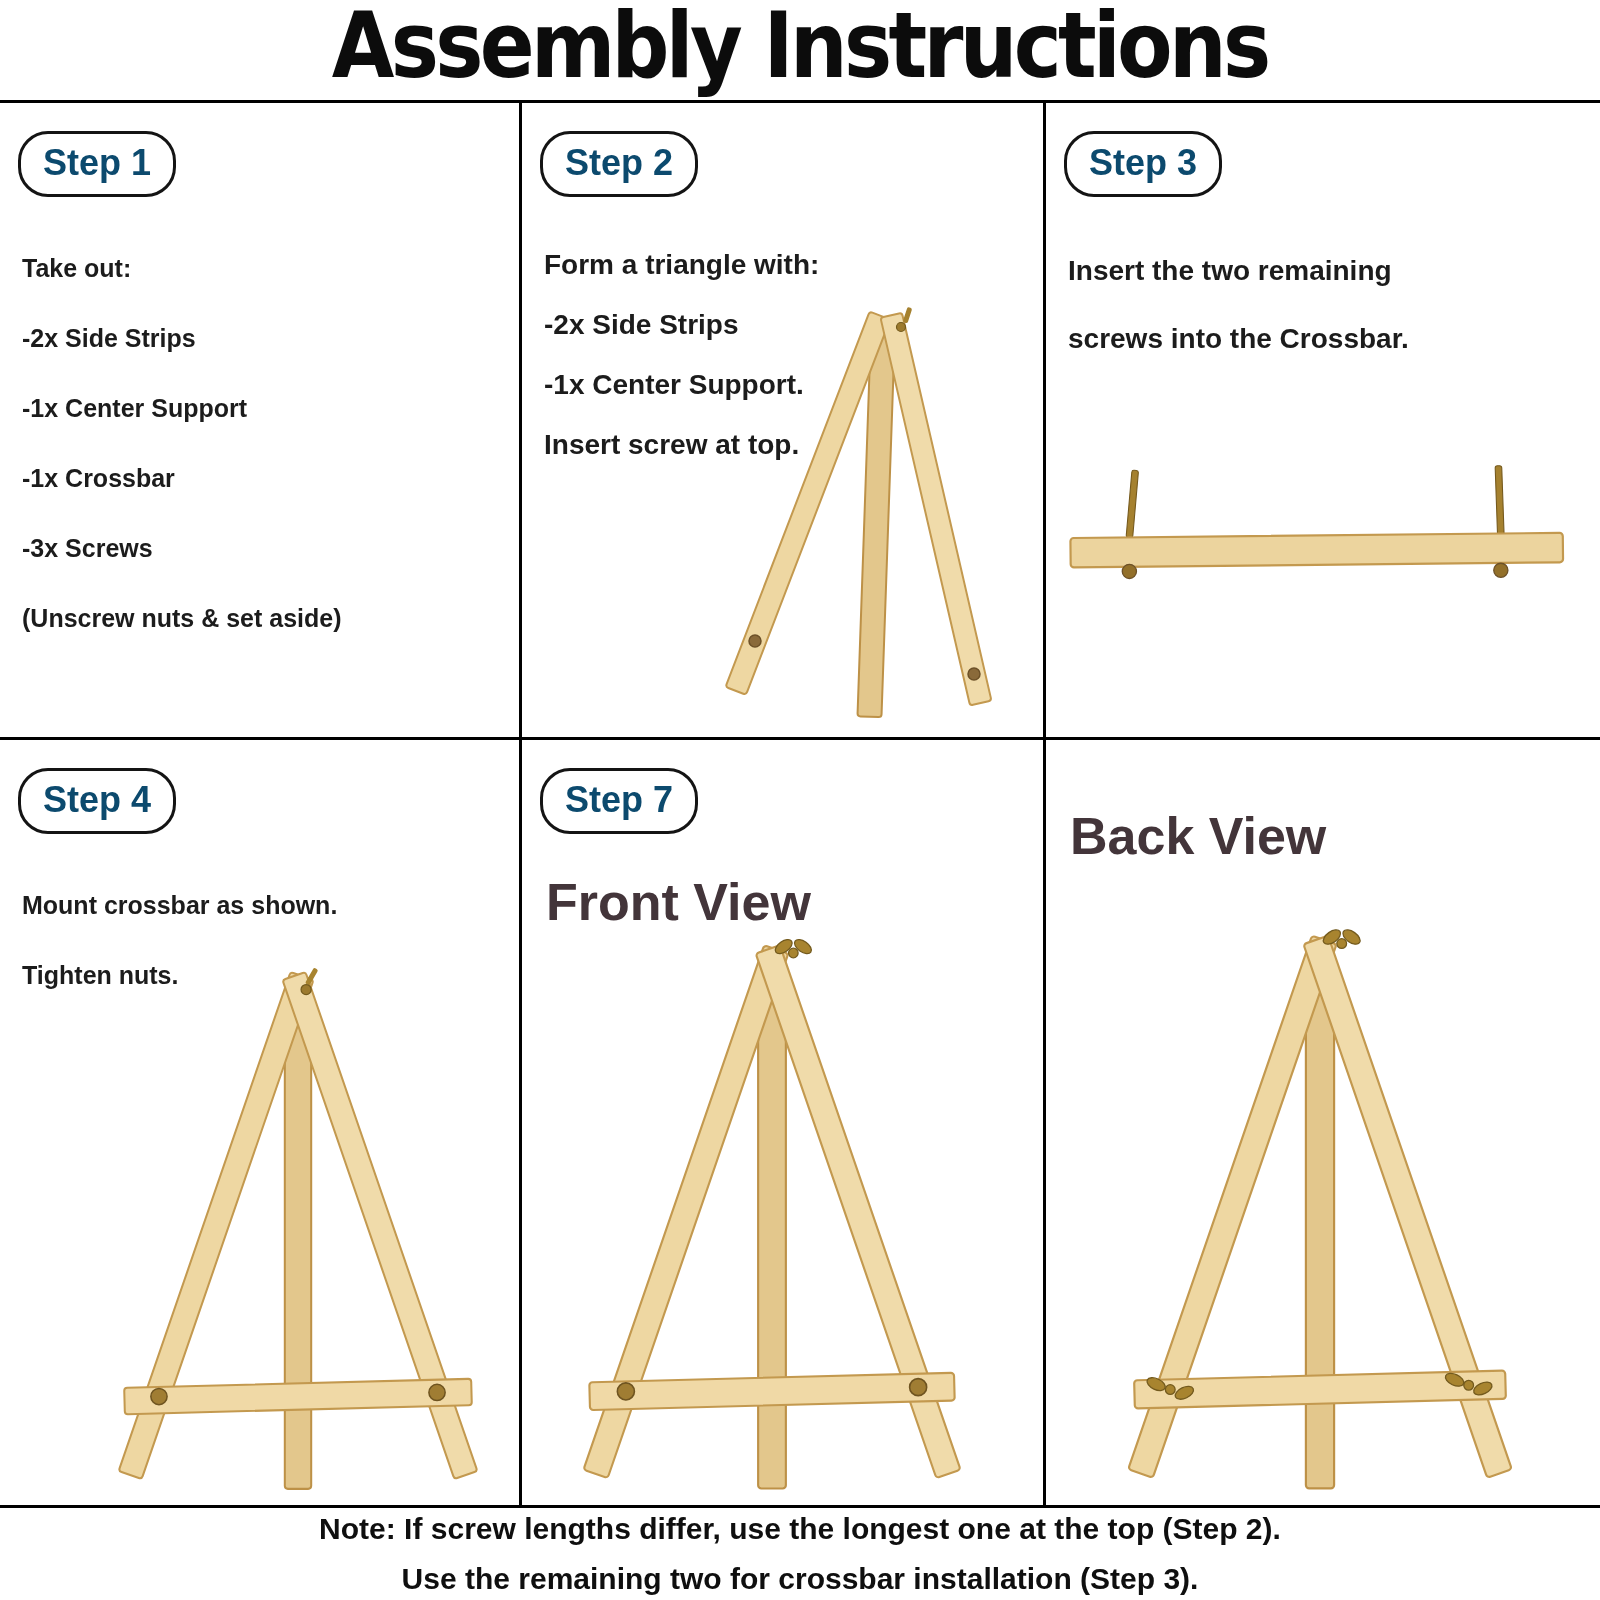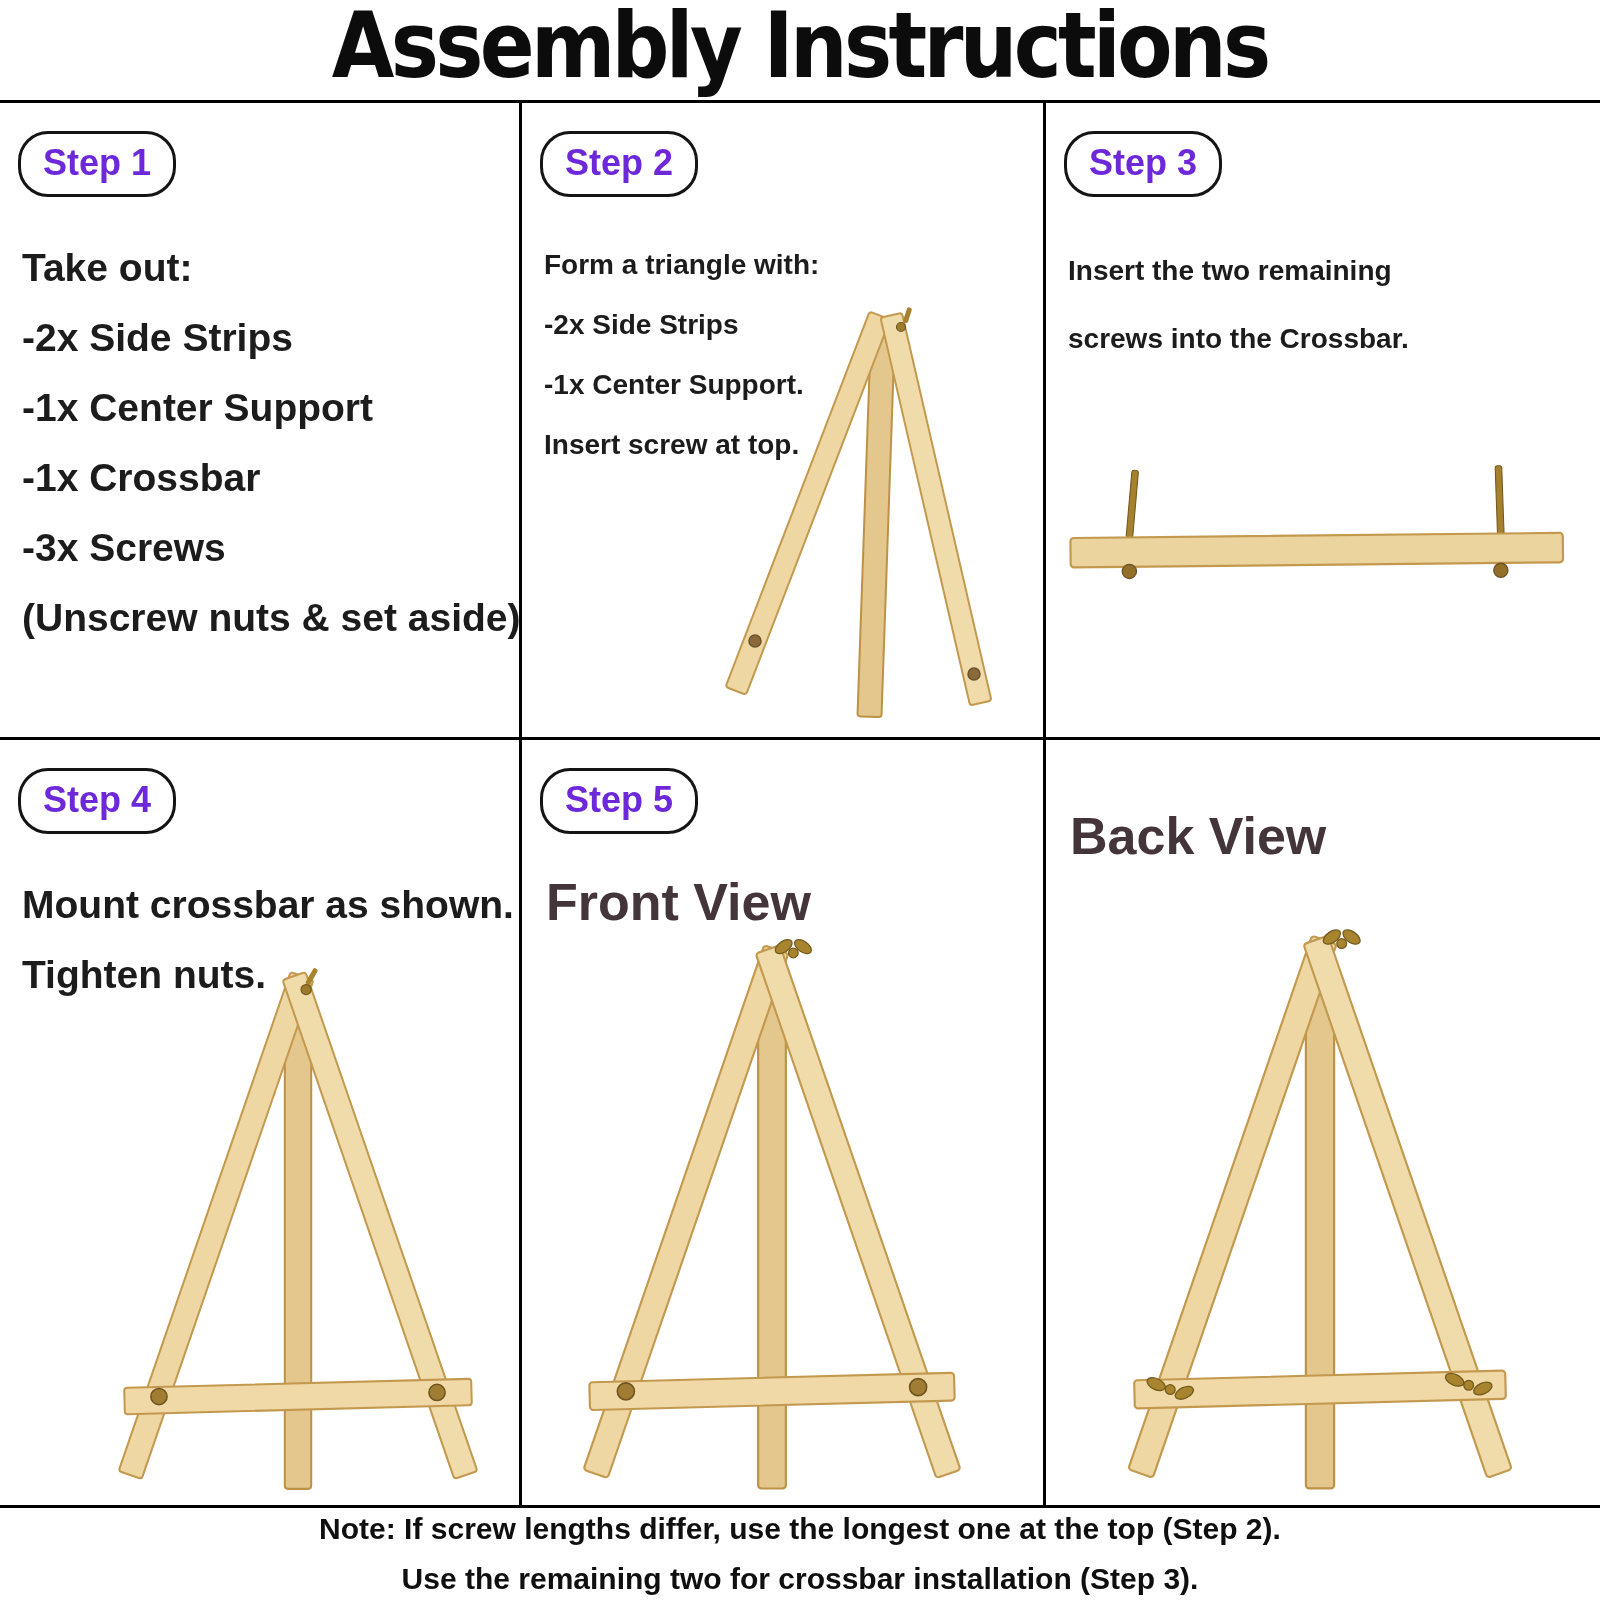--- a/index.html
+++ b/index.html
@@ -12,25 +12,25 @@
     letter-spacing:-4px;color:#0c0c0c;transform:scaleX(0.92) scaleY(1.04);margin:0;white-space:nowrap;}
 
   
   .grid{display:grid;grid-template-columns:522px 524px 554px;grid-template-rows:637px 768px;
     border-top:3px solid #000;}
   .cell{position:relative;padding:28px 18px 0 18px;border-bottom:3px solid #000;box-sizing:border-box;}
   .cell.col-a,.cell.col-b{border-right:3px solid #000;}
 
   
   .badge{display:inline-block;border:3.5px solid #141414;border-radius:30px;
-    padding:8px 22px 10px 22px;font-size:36px;font-weight:700;color:#6d28d9;background:#fff;}
+    padding:8px 22px 10px 22px;font-size:36px;font-weight:700;color:#0c4a6e;background:#fff;}
 
   
   .lines{font-weight:700;color:#1c1c1c;position:relative;z-index:2;}
-  .lines-lg{font-size:39px;line-height:70px;margin-top:36px;padding-left:4px;}
+  .lines-lg{font-size:25px;line-height:70px;margin-top:36px;padding-left:4px;}
   .lines-md{font-size:28px;line-height:60px;margin-top:38px;padding-left:4px;max-width:330px;}
   .lines-step3{font-size:28px;line-height:68px;margin-top:40px;padding-left:4px;}
   .lines-view{font-size:52px;line-height:48px;margin-top:44px;padding-left:6px;color:#43353a;}
 
   
   .illus{position:absolute;z-index:1;}
   .illus-triangle{right:4px;bottom:4px;width:320px;height:430px;}
   .illus-crossbar{left:18px;top:345px;width:512px;height:164px;}
   .illus-easel4{left:100px;bottom:8px;width:396px;height:548px;}
   .illus-easel5{left:42px;bottom:8px;width:416px;height:576px;}
@@ -123,21 +123,21 @@
 
         <circle cx="58" cy="441" r="8" fill="#a07d33" stroke="#6f5420" stroke-width="1.5"></circle>
         <circle cx="332" cy="437" r="8" fill="#a07d33" stroke="#6f5420" stroke-width="1.5"></circle>
 
         <rect x="206" y="18" width="5" height="18" rx="2" fill="#a8842f" transform="rotate(30 208 27)"></rect>
         <circle cx="203" cy="40" r="5" fill="#9c7a2e" stroke="#735a1d" stroke-width="1.2"></circle>
       </svg>
     </section>
 
     <section class="cell col-b">
-      <div class="badge">Step 5</div>
+      <div class="badge">Step 7</div>
       <div class="lines lines-view">
           <div class="line">Front View</div>
         </div>
       <svg class="illus illus-easel5" viewBox="0 0 390 540">
         <rect x="182" y="40" width="26" height="492" rx="3" fill="#e3c78c" stroke="#bd9147" stroke-width="2"></rect>
         <rect x="183" y="26" width="24" height="520" rx="3" fill="#eed7a2" stroke="#c3994f" stroke-width="2" transform="rotate(19 195 38)"></rect>
         <rect x="183" y="26" width="24" height="520" rx="3" fill="#f0dbaa" stroke="#c3994f" stroke-width="2" transform="rotate(-19 195 38)"></rect>
         <rect x="24" y="428" width="342" height="26" rx="3" fill="#f0d9a6" stroke="#c3994f" stroke-width="2" transform="rotate(-1.5 195 441)"></rect>
         <circle cx="58" cy="441" r="8" fill="#a07d33" stroke="#6f5420" stroke-width="1.5"></circle>
         <circle cx="332" cy="437" r="8" fill="#a07d33" stroke="#6f5420" stroke-width="1.5"></circle>

